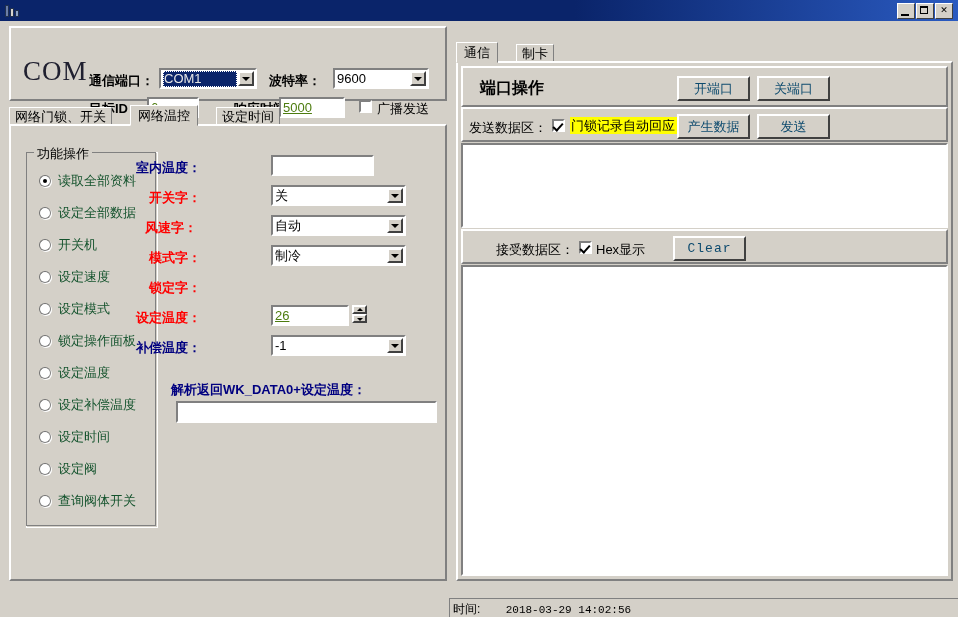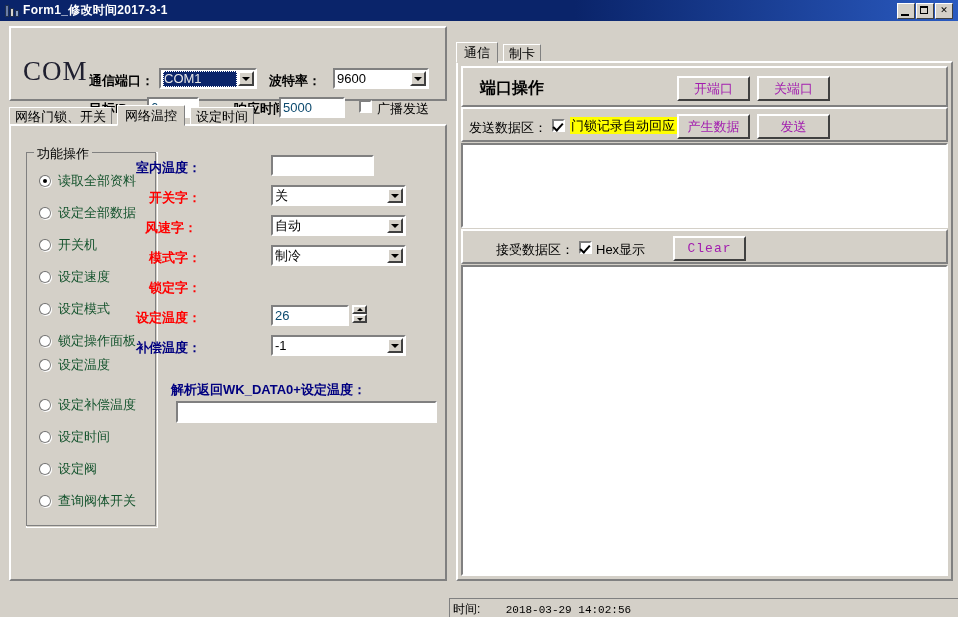--- a/index.html
+++ b/index.html
@@ -112,25 +112,26 @@
     white-space: nowrap;
   }
   .tf {
     position: absolute;
     background: #ffffff;
     border: 2px solid;
     border-color: #808080 #ffffff #ffffff #808080;
     box-sizing: border-box;
     font-family: "Liberation Sans", "DejaVu Sans", sans-serif;
     font-size: 13px;
-    color: #0c4a6e;
+    color: #4d7c0f;
     padding: 0 2px;
     line-height: 17px;
     overflow: hidden;
     white-space: nowrap;
+    text-decoration: underline;
   }
   .combo {
     position: absolute;
     background: #ffffff;
     border: 2px solid;
     border-color: #808080 #ffffff #ffffff #808080;
     box-sizing: border-box;
   }
   .combo .cval {
     position: absolute;
@@ -203,21 +204,21 @@
     height: 19px;
     padding: 0 5px;
     background: #d4d0c8;
     border: 1px solid;
     border-color: #ffffff #808080 #d4d0c8 #ffffff;
     box-sizing: border-box;
     font-family: "Liberation Sans", "DejaVu Sans", sans-serif;
     font-size: 13px;
     color: #000;
     line-height: 17px;
-    margin-right: 5px;
+    margin-right: 18px;
     white-space: nowrap;
     cursor: default;
   }
   .tab.active {
     height: 21px;
     line-height: 19px;
     font-weight: normal;
     margin-top: -2px;
     padding: 0 7px;
     border-bottom-color: #d4d0c8;
@@ -361,21 +362,21 @@
     box-sizing: border-box;
   }
   .btn {
     position: absolute;
     background: #d4d0c8;
     border: 2px solid;
     border-color: #ffffff #404040 #404040 #ffffff;
     box-sizing: border-box;
     font-family: "Liberation Sans", "DejaVu Sans", sans-serif;
     font-size: 13px;
-    color: #a21caf;
+    color: #0c4a6e;
     text-align: center;
     cursor: default;
     display: flex;
     align-items: center;
     justify-content: center;
     white-space: nowrap;
   }
   .btn.mono { font-family: "Liberation Mono", "DejaVu Sans Mono", monospace; font-size: 13px; letter-spacing: 1px; }
   .hdr-title {
     position: absolute;
@@ -447,21 +448,20 @@
 <body>
 
 <div id="app">
 
   <div class="titlebar">
     <div class="title-icon">
       <div class="b1"></div>
         <div class="b2"></div>
         <div class="b3"></div>
     </div>
-    <div class="title-text">Form1_修改时间2017-3-1</div>
     <div class="title-spacer"></div>
     <div class="tbtn">
         <span class="minbar"></span>
       </div>
     <div class="tbtn">
         <span class="maxbox"></span>
       </div>
     <div class="tbtn close">
         <span class="glyph">✕</span>
       </div>
@@ -526,21 +526,21 @@
               <span class="radio-label">设定速度</span>
             </div>
             <div class="radio-item" style="left:12px; top:148px;">
               <span class="radio-dot"></span>
               <span class="radio-label">设定模式</span>
             </div>
             <div class="radio-item" style="left:12px; top:180px;">
               <span class="radio-dot"></span>
               <span class="radio-label">锁定操作面板</span>
             </div>
-            <div class="radio-item" style="left:12px; top:204px;">
+            <div class="radio-item" style="left:12px; top:212px;">
               <span class="radio-dot"></span>
               <span class="radio-label">设定温度</span>
             </div>
             <div class="radio-item" style="left:12px; top:244px;">
               <span class="radio-dot"></span>
               <span class="radio-label">设定补偿温度</span>
             </div>
             <div class="radio-item" style="left:12px; top:276px;">
               <span class="radio-dot"></span>
               <span class="radio-label">设定时间</span>

